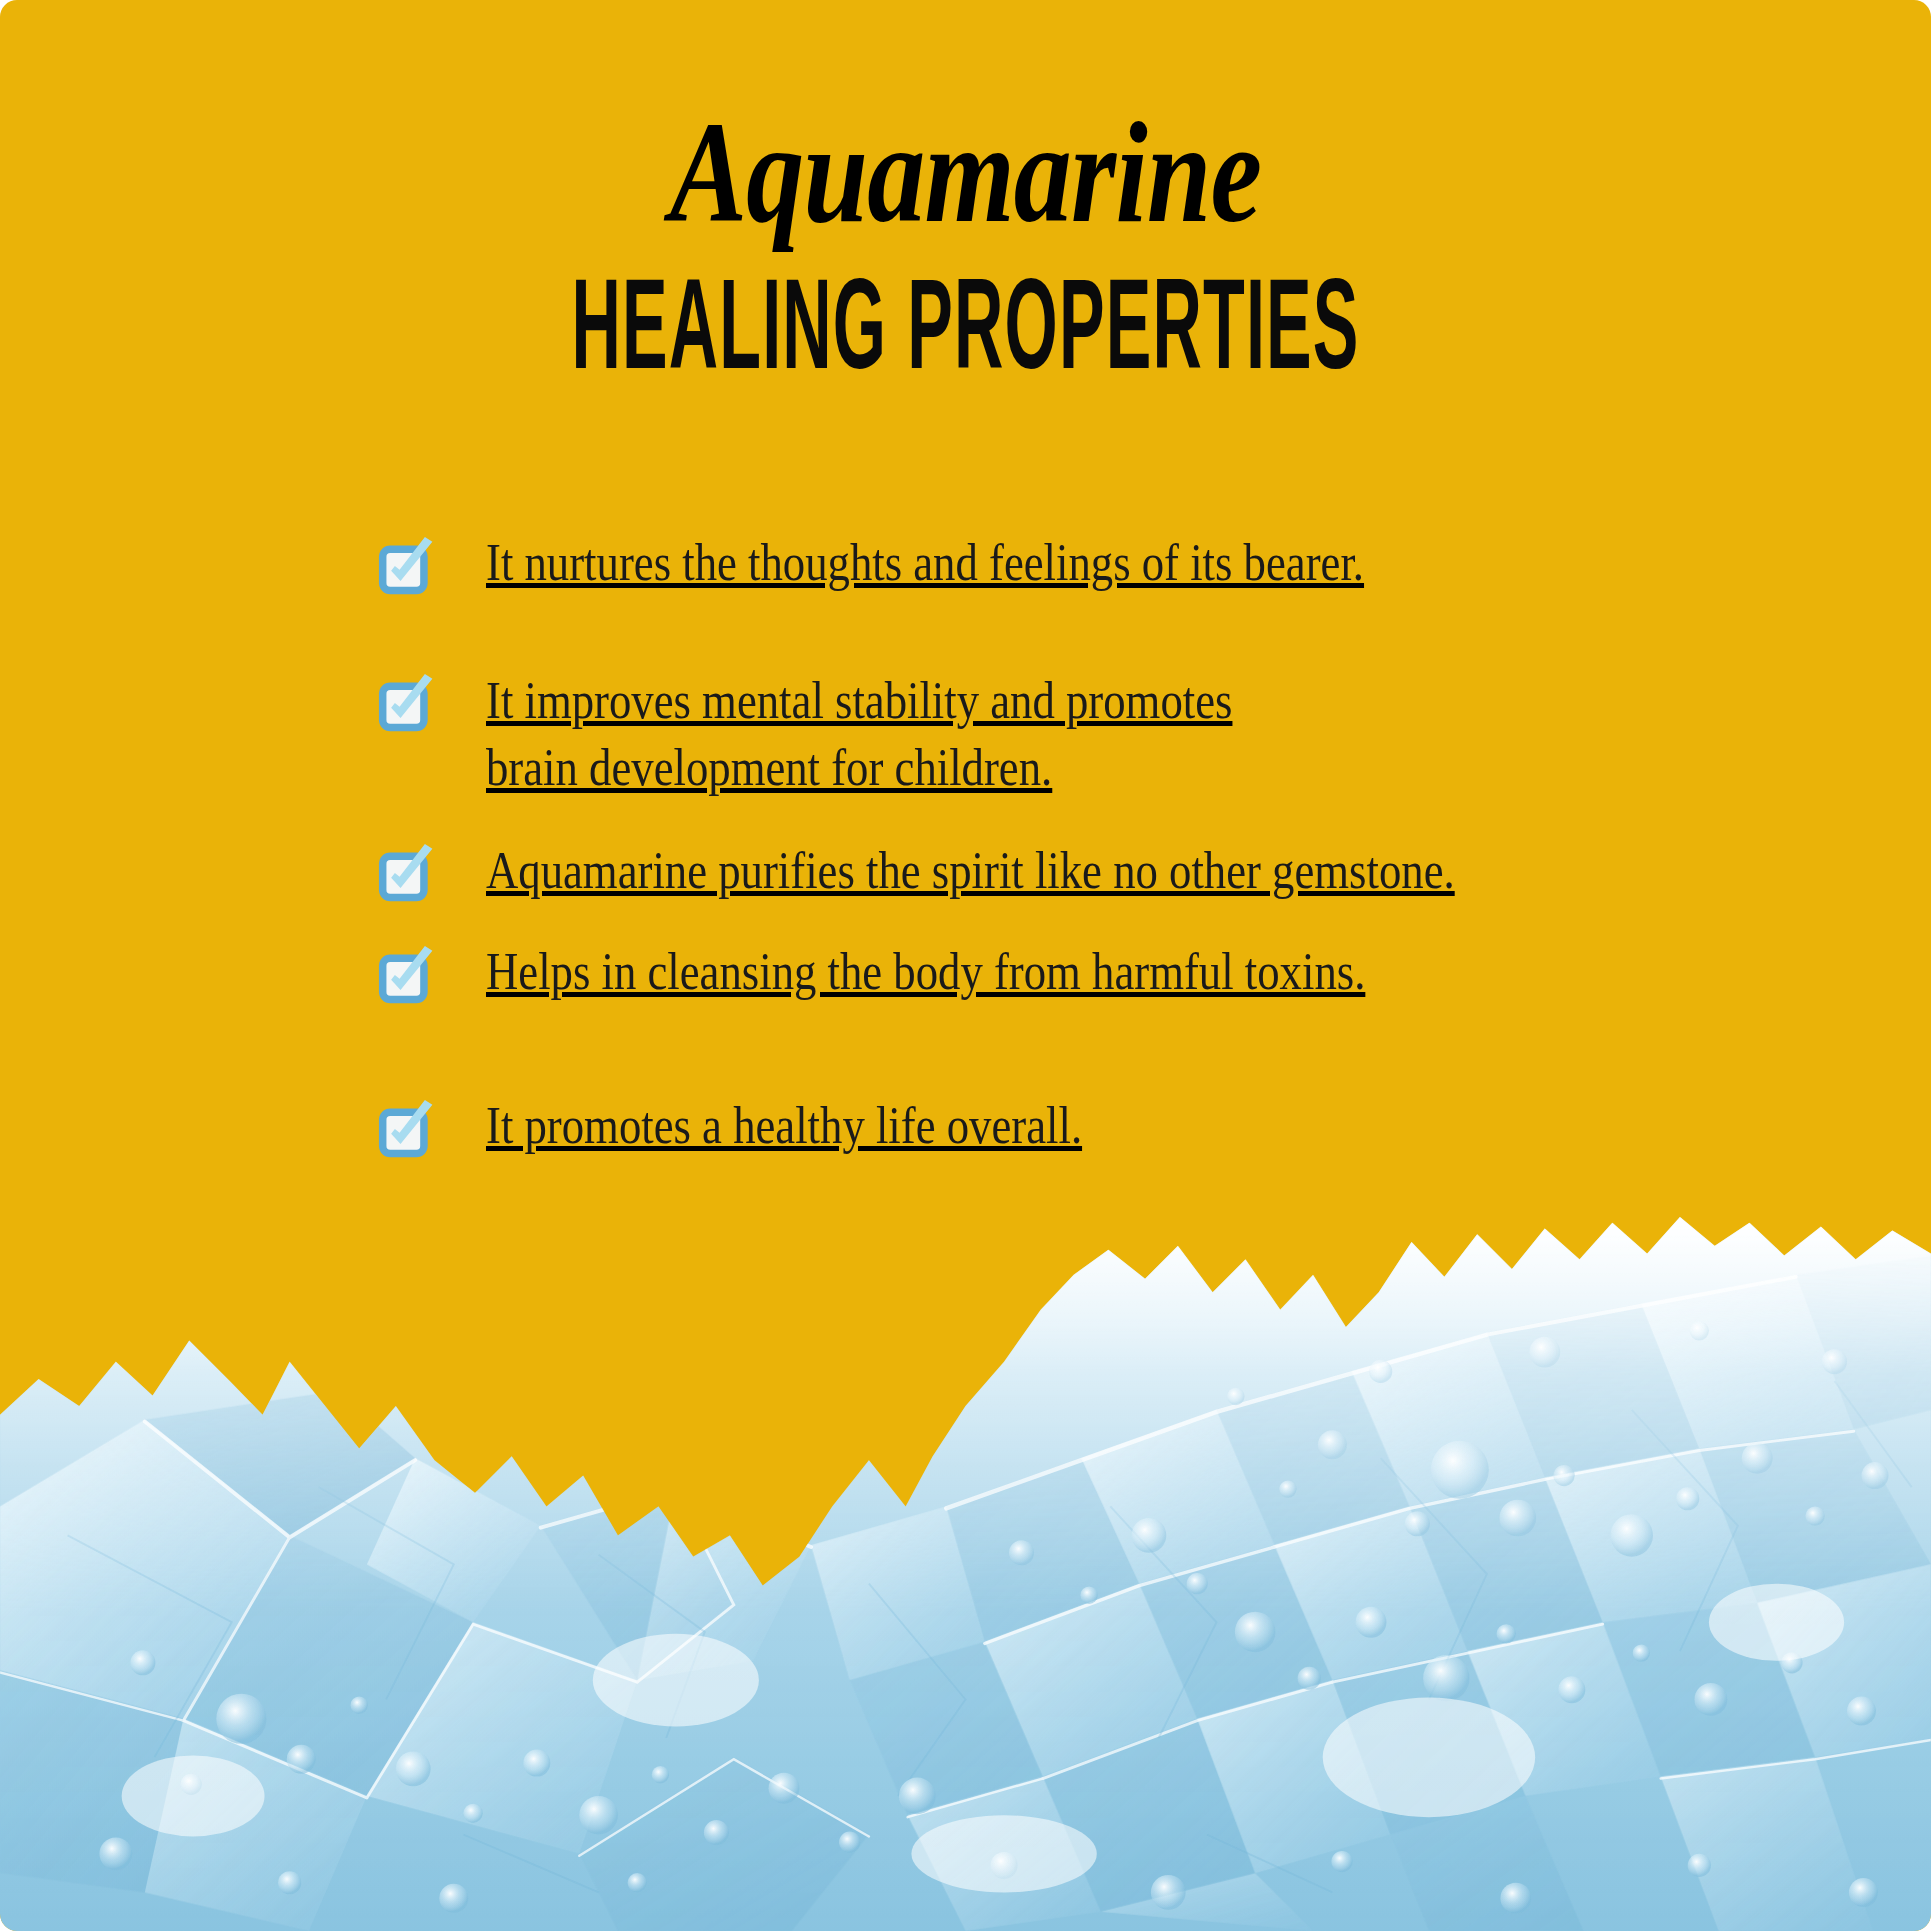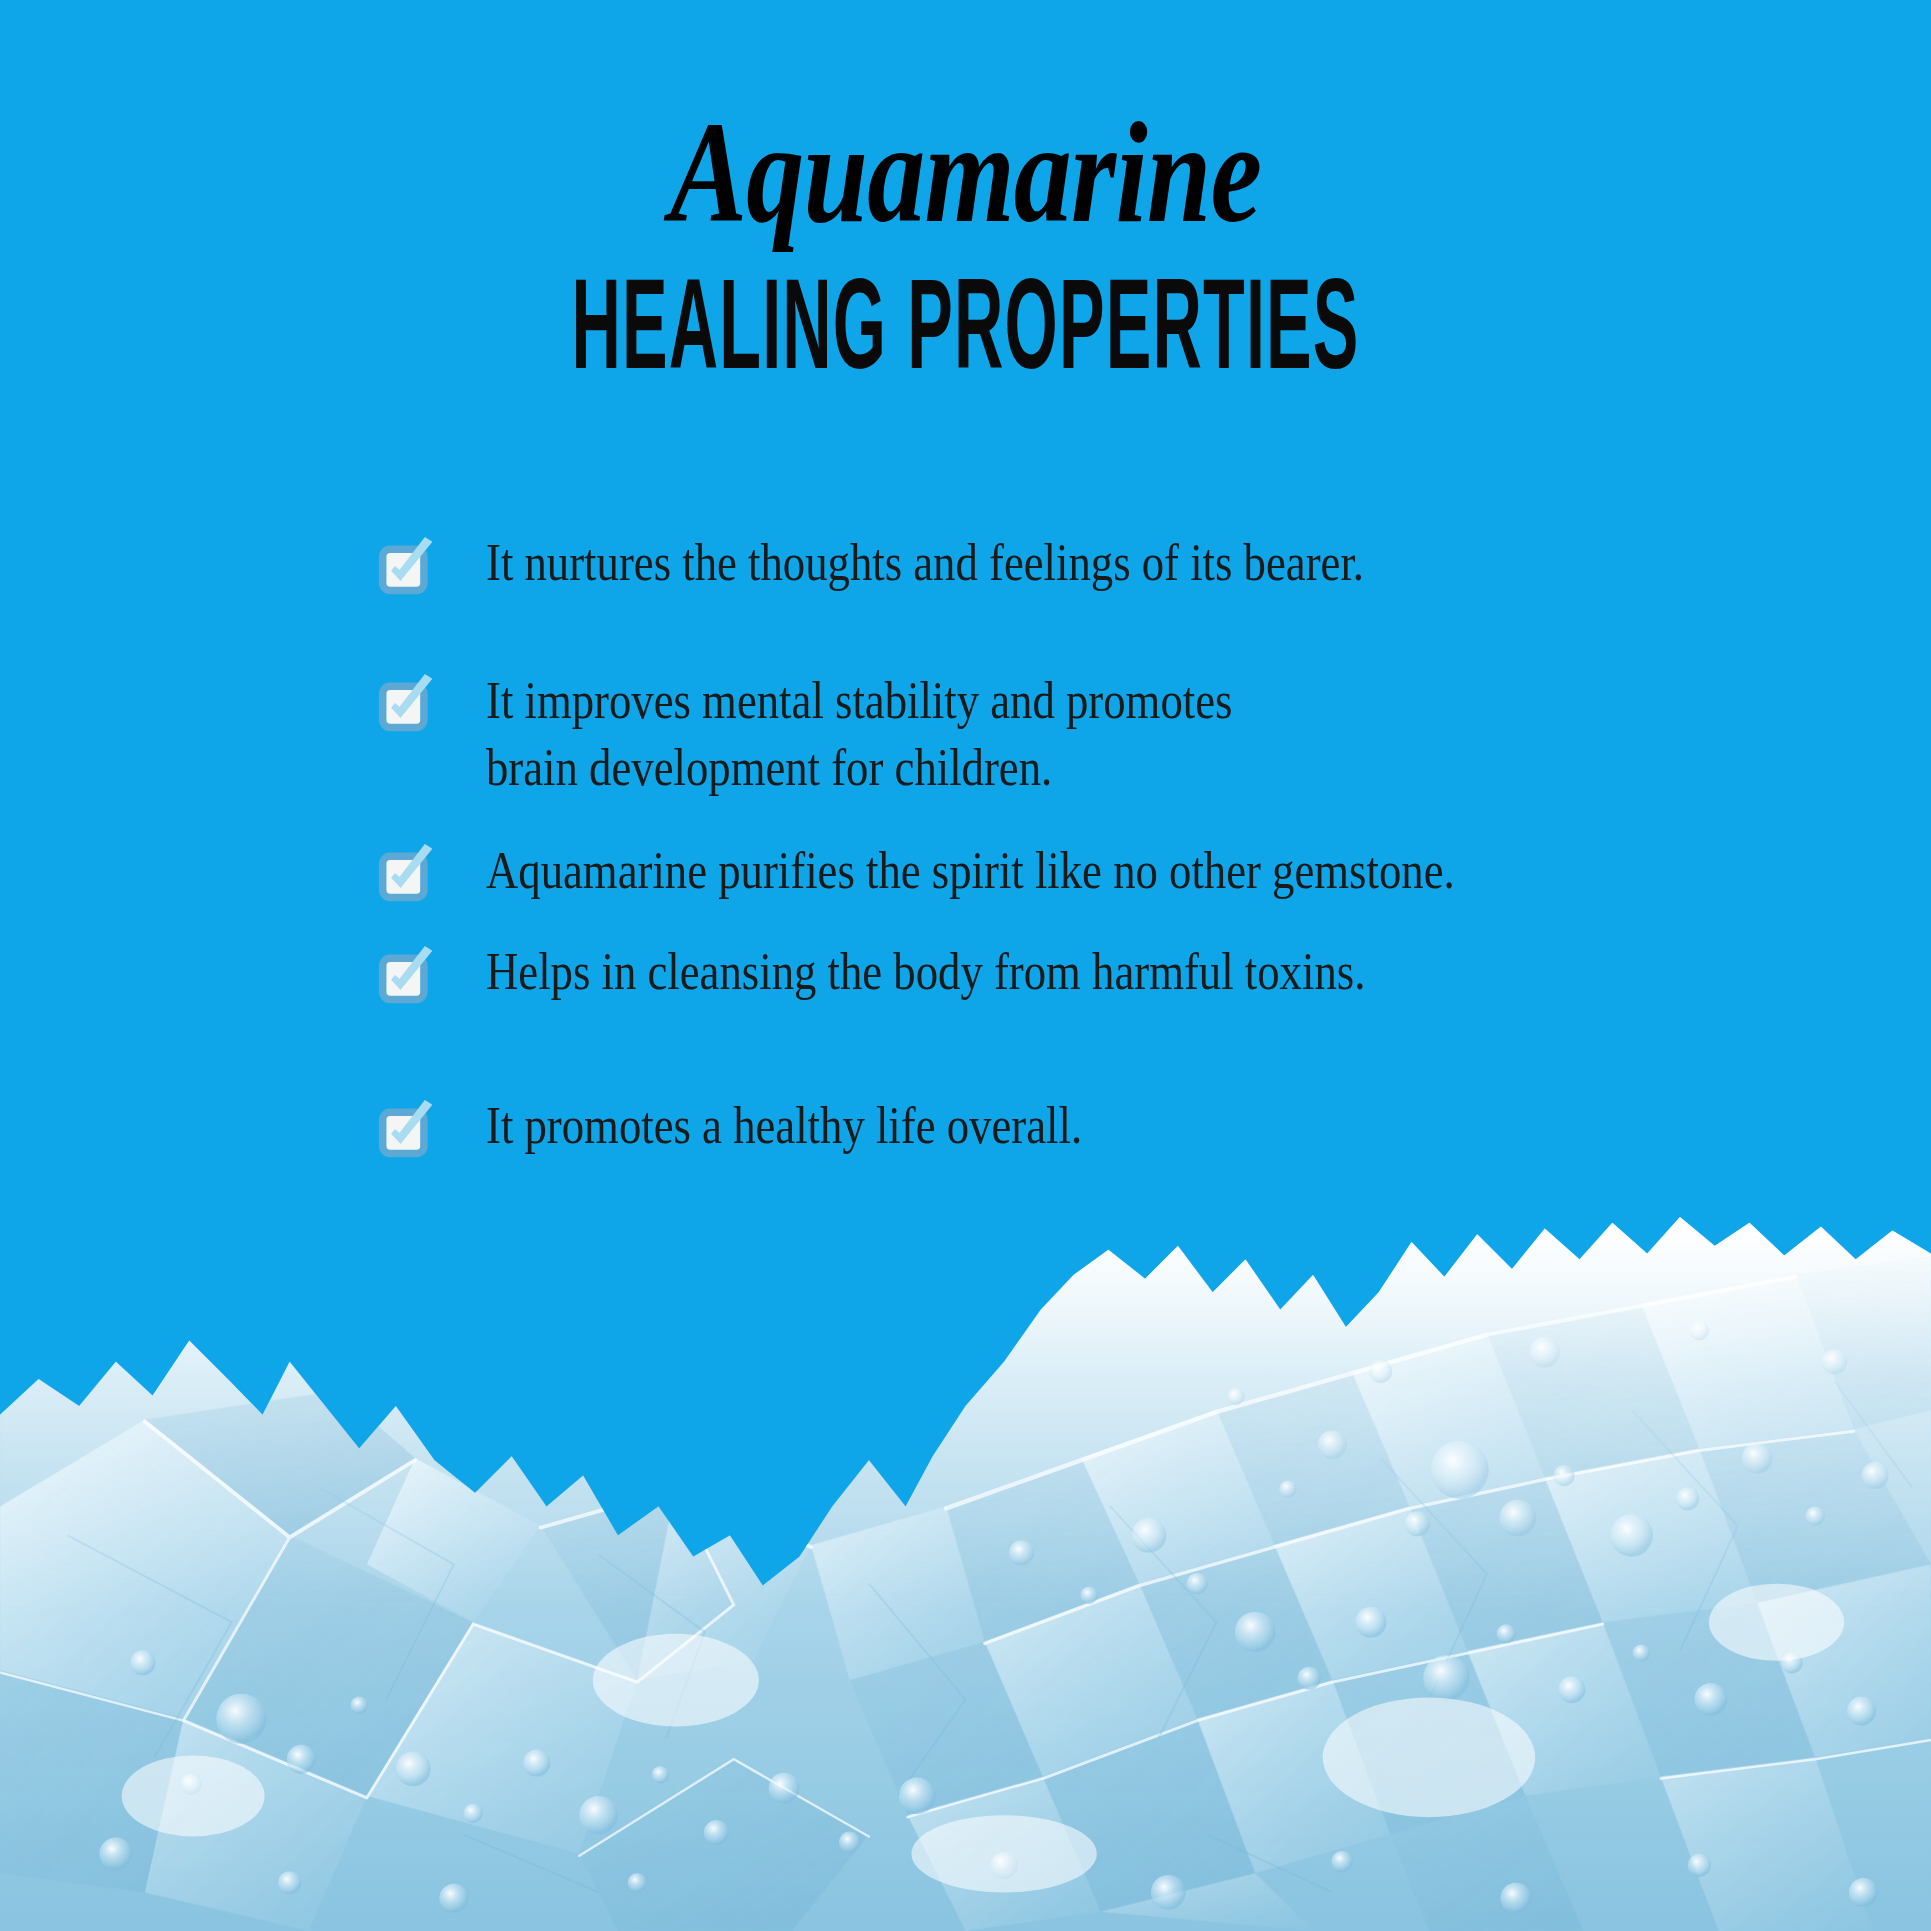--- a/index.html
+++ b/index.html
@@ -6,23 +6,24 @@
   html, body {
     margin: 0;
     padding: 0;
     background: #ffffff;
   }
 
   #poster {
     position: relative;
     width: 1931px;
     height: 1931px;
-    background: #0ea5e9;
+    background: #eab308;
     overflow: hidden;
     font-family: "Liberation Serif", "DejaVu Serif", serif;
+    border-radius: 17px;
   }
 
   
   .header {
     position: absolute;
     top: 0;
     left: 0;
     width: 1931px;
     text-align: center;
     z-index: 5;
@@ -57,20 +58,21 @@
     white-space: nowrap;
   }
 
   
   .list {
     position: absolute;
     left: 378px;
     top: 529px;
     width: 1448px;
     z-index: 5;
+    text-decoration: underline;
   }
 
   .list-item {
     position: relative;
     display: block;
     margin-bottom: 50px;
   }
 
   .checkbox-icon {
     position: absolute;

